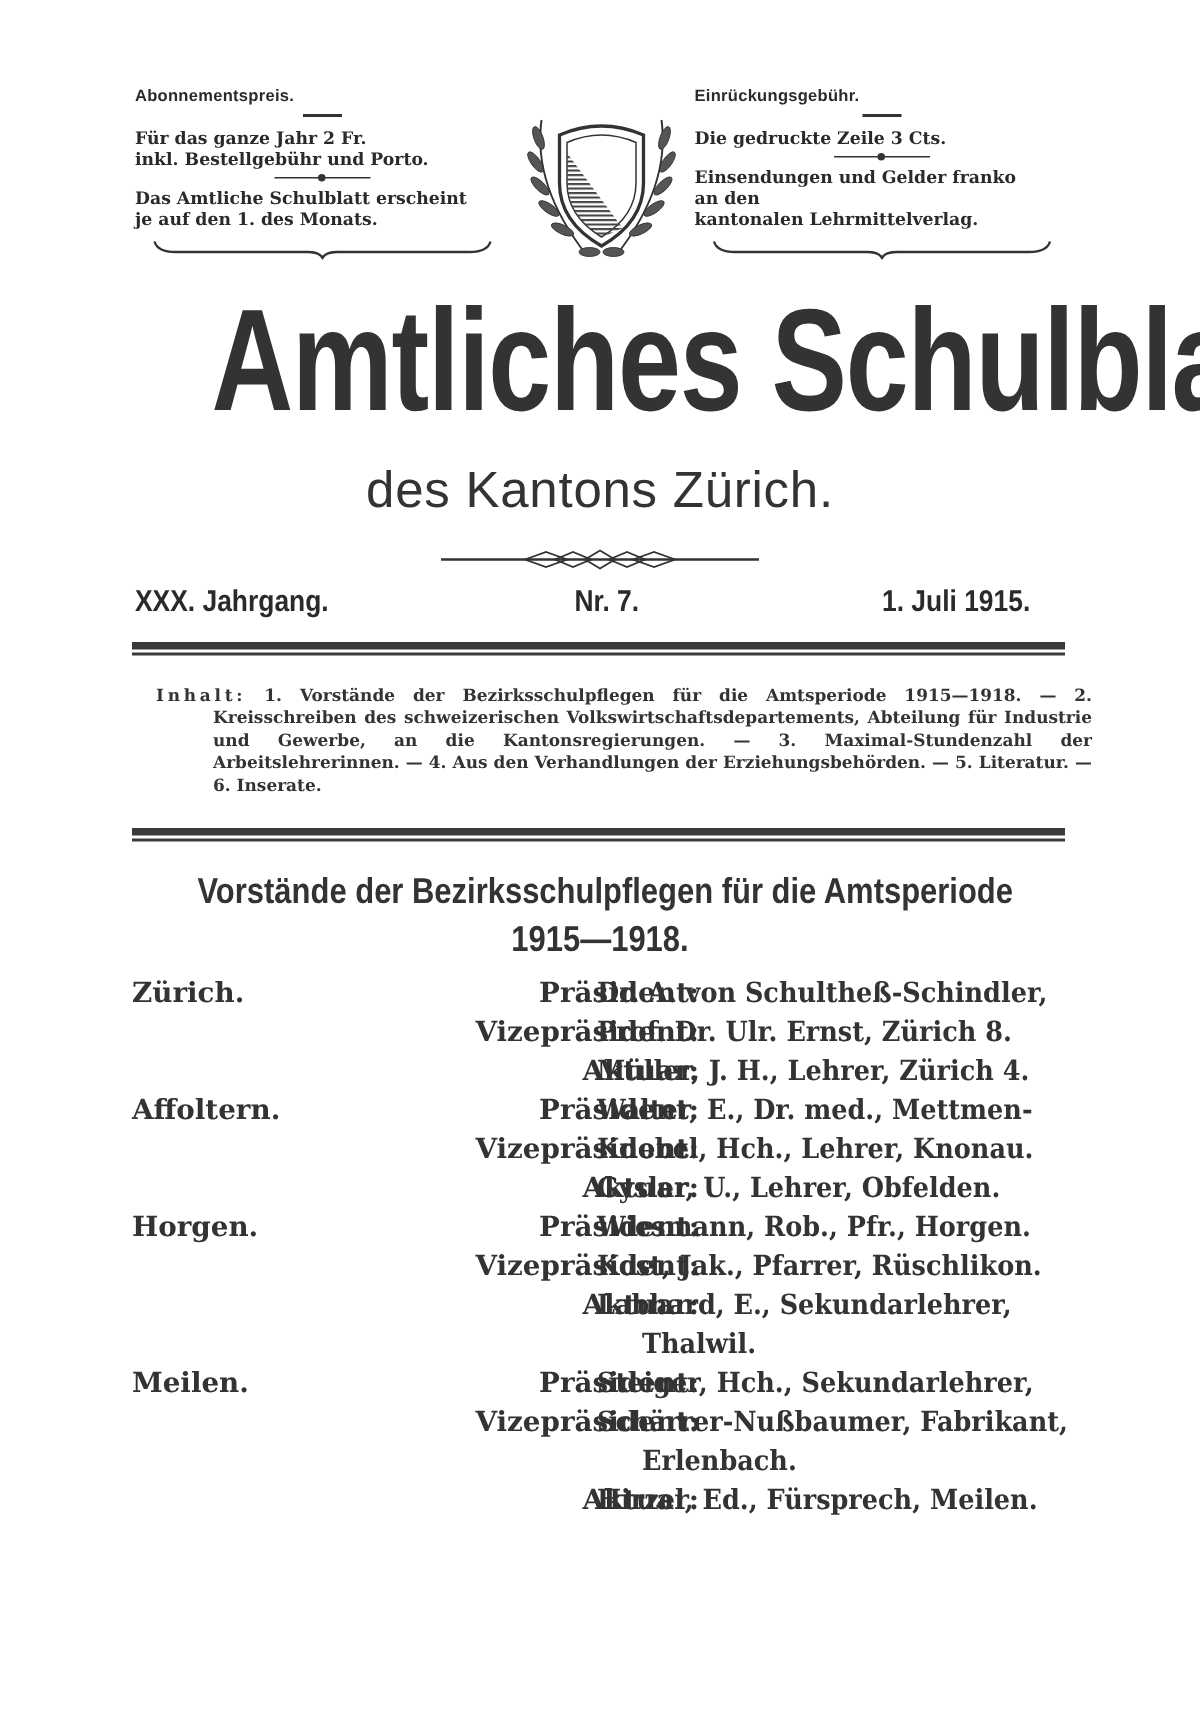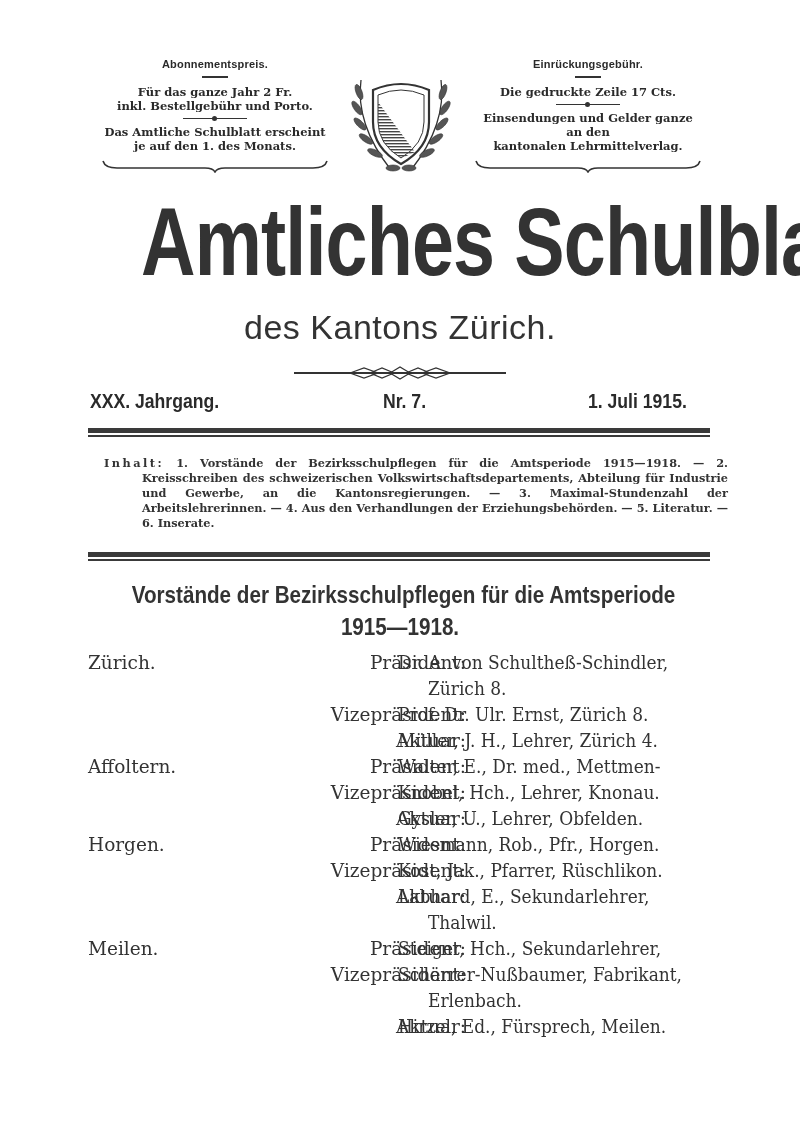--- a/index.html
+++ b/index.html
@@ -4,21 +4,21 @@
 <style>
   html, body { margin: 0; padding: 0; }
   body {
     width: 800px; height: 1147px; background: #ffffff; color: #222;
     position: relative; overflow: hidden;
     font-family: "DejaVu Serif", serif;
   }
   .abs { position: absolute; }
 
   
-  .hcol { width: 250px; text-align: center; color: #2a2a2a; }
+  .hcol { width: 250px; color: #2a2a2a; }
   .hcol .label { font-family: "Liberation Sans", sans-serif; font-weight: bold; font-size: 11px; letter-spacing: 0.2px; }
   .hcol .line { font-family: "DejaVu Serif", serif; font-weight: bold; font-size: 11.5px; line-height: 14px; }
   .short-rule { width: 26px; height: 1.5px; background: #333; margin: 6px auto 7px; }
   .dot-rule { position: relative; width: 64px; height: 6px; margin: 3px auto 3px; }
   .dot-rule::before { content: ""; position: absolute; left: 0; right: 0; top: 2.5px; height: 1px; background: #333; }
   .dot-rule::after { content: ""; position: absolute; left: 29px; top: 0; width: 5px; height: 5px; border-radius: 50%; background: #333; }
   .brace { width: 228px; height: 14px; margin: 6px auto 0; }
 
   .masthead {
     left: 84px; top: 186px; width: 634px; height: 110px;
@@ -49,21 +49,21 @@
 
   .section-title {
     left: 88px; width: 624px; top: 580px; text-align: center;
     font-family: "Liberation Sans", sans-serif; font-weight: bold; font-size: 24px;
     line-height: 30px; color: #333; transform: scaleX(0.86); transform-origin: center;
     white-space: nowrap;
   }
   .section-year { top: 612px; }
 
   .roster { left: 88px; top: 650px; width: 630px; font-family: "DejaVu Serif", serif; font-size: 18.5px; color: #333; }
-  .row { position: relative; height: 26px; line-height: 26px; white-space: nowrap; }
+  .row { position: relative; height: 26px; line-height: 26px; white-space: nowrap; font-weight: bold; }
   .row .district { position: absolute; left: 0; }
   .row .role { position: absolute; right: 252px; }
   .row .name { position: absolute; left: 310px; transform: scaleX(0.92); transform-origin: left; }
   .row.cont .name { left: 340px; }
 </style>
 </head>
 <body>
 
 <div class="abs hcol" style="left:90px; top:58px;">
   <div class="label">Abonnementspreis.</div>
@@ -105,23 +105,23 @@
     <pattern id="hatch" width="3" height="3" patternUnits="userSpaceOnUse">
       <rect width="3" height="1.4" fill="#444"></rect>
     </pattern>
   </defs>
   <path d="M33 28 L70 78 Q62 82 56 84 Q33 70 33 48 Z" fill="url(#hatch)"></path>
 </svg>
 
 <div class="abs hcol" style="left:463px; top:58px;">
   <div class="label">Einrückungsgebühr.</div>
   <div class="short-rule"></div>
-  <div class="line">Die gedruckte Zeile 17 Cts.</div>
+  <div class="line">Die gedruckte Zeile 3 Cts.</div>
   <div class="dot-rule"></div>
-  <div class="line">Einsendungen und Gelder ganze</div>
+  <div class="line">Einsendungen und Gelder franko</div>
   <div class="line">an den</div>
   <div class="line">kantonalen Lehrmittelverlag.</div>
   <svg class="brace" viewBox="0 0 228 14" style="display:block;">
     <path d="M2 2 Q4 9 16 9 L104 9 Q112 9 114 13 Q116 9 124 9 L212 9 Q224 9 226 2" fill="none" stroke="#333" stroke-width="1.6"></path>
   </svg>
 </div>
 
 <div class="abs masthead">Amtliches Schulblatt</div>
 <div class="abs subtitle">des Kantons Zürich.</div>
 
@@ -157,25 +157,20 @@
 
 <div class="abs section-title">Vorstände der Bezirksschulpflegen für die Amtsperiode</div>
 <div class="abs section-title section-year">1915—1918.</div>
 
 <div class="abs roster">
   <div class="row">
       <span class="district">Zürich.</span>
       <span class="role">Präsident:</span>
       <span class="name">Dr. A. von Schultheß-Schindler,</span>
     </div>
-  <div class="row cont">
-      <span class="district"></span>
-      <span class="role"></span>
-      <span class="name">Zürich 8.</span>
-    </div>
   <div class="row">
       <span class="district"></span>
       <span class="role">Vizepräsident:</span>
       <span class="name">Prof. Dr. Ulr. Ernst, Zürich 8.</span>
     </div>
   <div class="row">
       <span class="district"></span>
       <span class="role">Aktuar:</span>
       <span class="name">Müller, J. H., Lehrer, Zürich 4.</span>
     </div>

